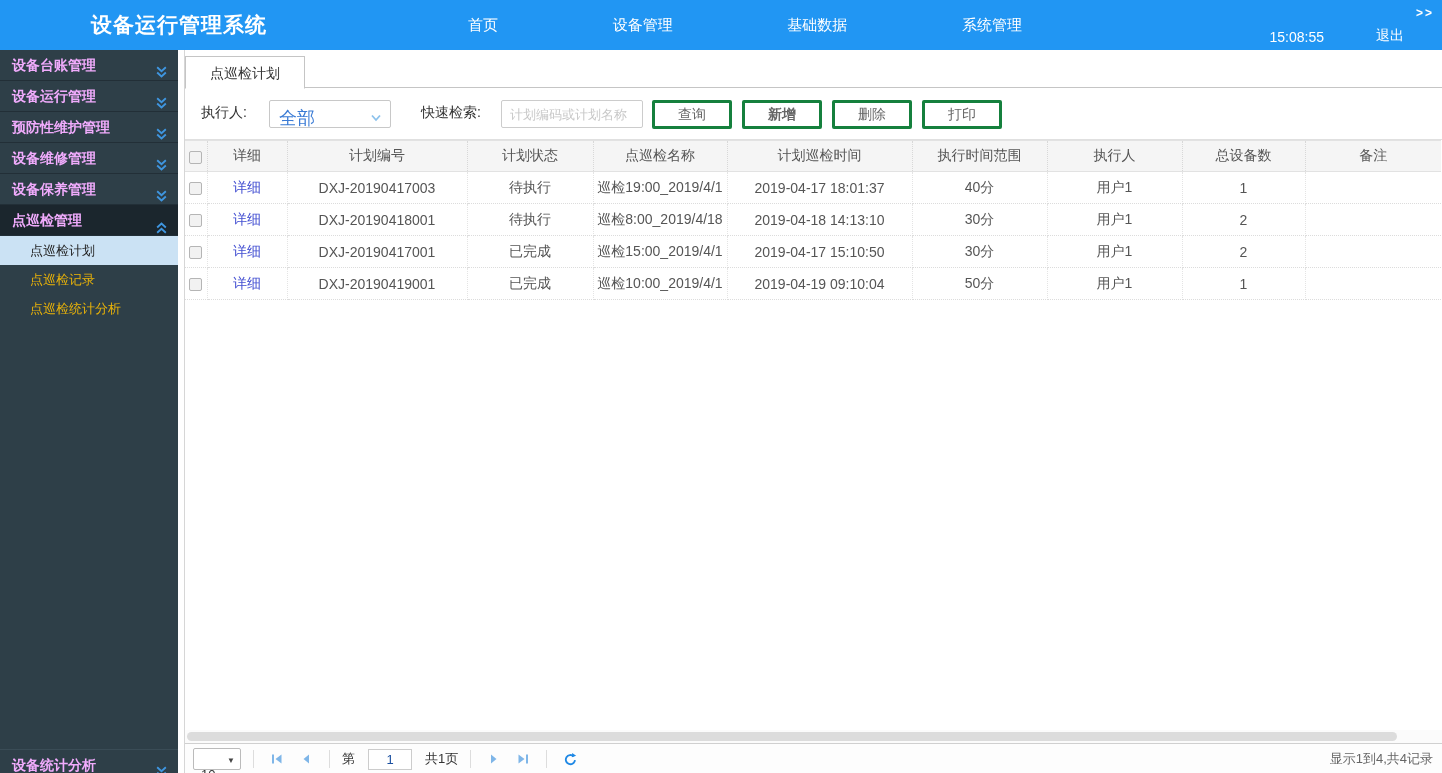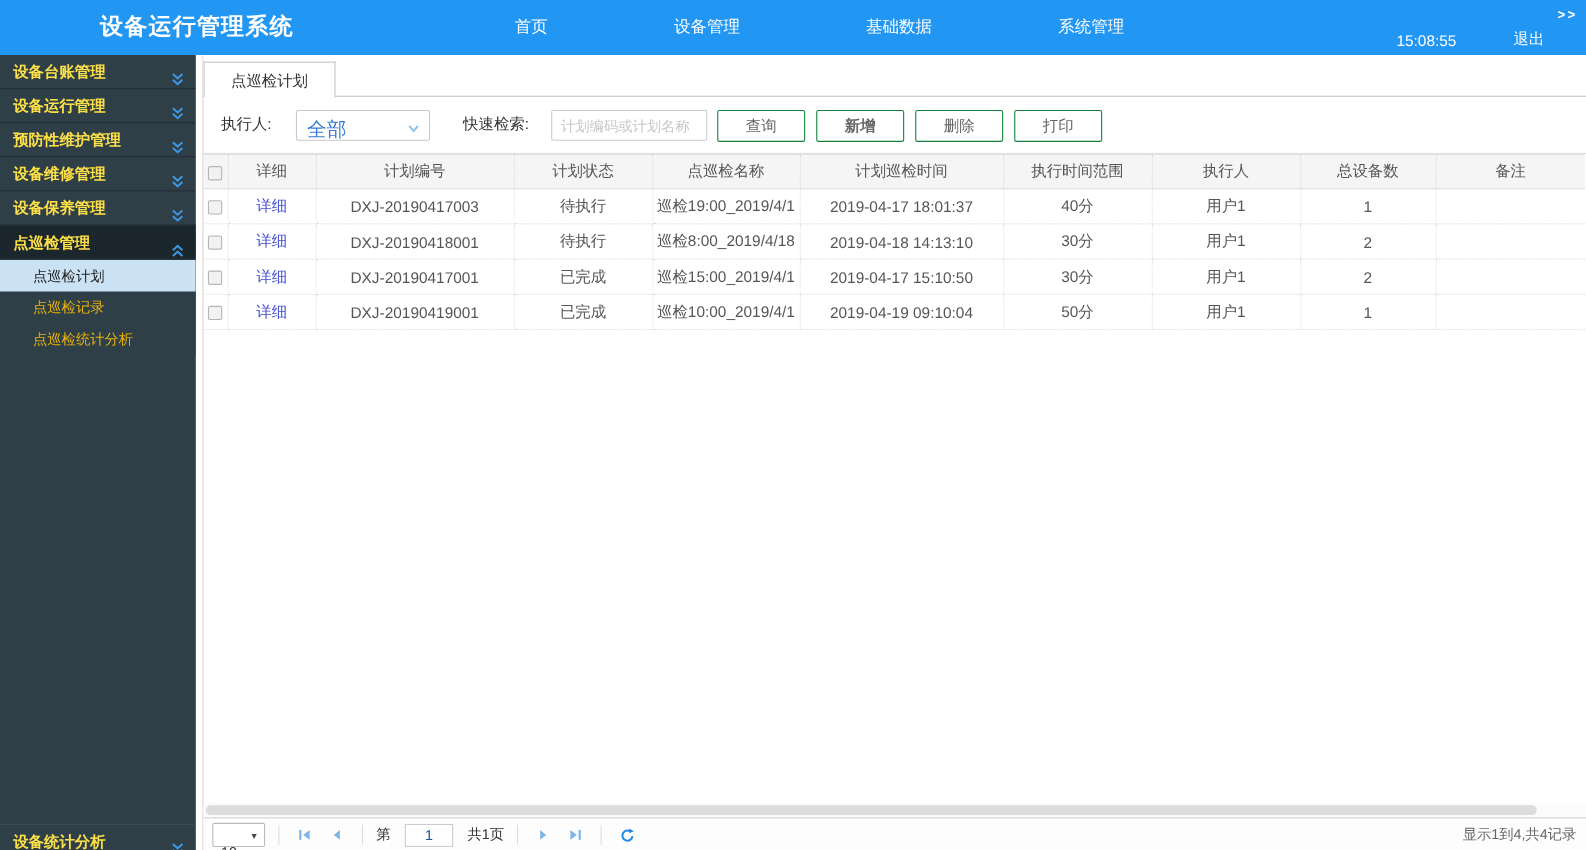--- a/index.html
+++ b/index.html
@@ -10,21 +10,21 @@
   .header { position:absolute; top:0; left:0; width:1442px; height:50px; background:#2196f3; color:#fff; }
   .header-title { position:absolute; left:91px; top:0; line-height:50px; font-size:21px; font-weight:bold; letter-spacing:1px; }
   .header-nav { position:absolute; left:450px; top:0; width:590px; height:50px; display:flex; justify-content:space-between; align-items:center; }
   .nav-item { font-size:15px; padding:0 18px; line-height:50px; cursor:pointer; }
   .header-time { position:absolute; right:118px; bottom:5px; font-size:14px; }
   .header-logout { position:absolute; right:38px; bottom:5px; font-size:14px; cursor:pointer; }
   .header-collapse { position:absolute; right:8px; top:6px; font-size:12px; font-weight:bold; letter-spacing:2px; cursor:pointer; }
 
   
   .sidebar { position:absolute; top:50px; left:0; width:178px; height:723px; background:#2e3f48; overflow:hidden; }
-  .side-group { position:relative; height:31px; line-height:30px; color:#fde047; font-size:14px; font-weight:bold; padding-left:12px; border-bottom:1px solid #222f37; cursor:pointer; }
+  .side-group { position:relative; height:31px; line-height:30px; color:#f0abfc; font-size:14px; font-weight:bold; padding-left:12px; border-bottom:1px solid #222f37; cursor:pointer; }
   .side-group .chev { position:absolute; right:10px; top:9px; }
   .side-group.expanded { background:#1b262d; }
   .side-sub { background:#2e3f48; }
   .side-sub-item { height:29px; line-height:29px; color:#eab308; font-size:13px; padding-left:30px; cursor:pointer; }
   .side-sub-item.selected { background:#cbe2f4; color:#222; }
   .side-group.bottom { position:absolute; bottom:-7px; left:0; width:178px; border-top:1px solid #3a4c56; }
 
   
   .content { position:absolute; top:50px; left:184px; width:1258px; height:723px; background:#fff; border-left:1px solid #d6d6d6; }
 
@@ -33,21 +33,21 @@
 
   .filterbar { position:relative; height:52px; border-bottom:1px solid #e0e0e0; }
   .f-label { position:absolute; top:16px; font-size:14px; color:#333; }
   .lbl-exec { left:16px; }
   .sel-exec { position:absolute; left:84px; top:12px; width:122px; height:28px; border:1px solid #c8c8c8; border-radius:2px; background:#fff; cursor:pointer; }
   .sel-exec .sel-text { position:absolute; left:9px; top:5px; font-size:18px; color:#3a7bd5; }
   .sel-exec .chev { position:absolute; right:8px; top:9px; }
   .lbl-search { left:236px; }
   .inp-search { position:absolute; left:316px; top:12px; width:142px; height:28px; border:1px solid #ccc; border-radius:2px; padding:0 8px; font-size:13px; color:#555; font-family:"Liberation Sans","DejaVu Sans",sans-serif; }
   .inp-search::placeholder { color:#c8c8c8; }
-  .fbtn { position:absolute; top:12px; width:80px; height:29px; background:#fff; border:1px solid #15803d; border-radius:2px; font-size:14px; color:#666; cursor:pointer; font-family:"Liberation Sans","DejaVu Sans",sans-serif; }
+  .fbtn { position:absolute; top:12px; width:80px; height:29px; background:#fff; border:3px solid #15803d; border-radius:2px; font-size:14px; color:#666; cursor:pointer; font-family:"Liberation Sans","DejaVu Sans",sans-serif; }
   .btn-query { left:467px; } .btn-add { left:557px;font-weight:bold; } .btn-del { left:647px; } .btn-print { left:737px; }
 
   
   .table-wrap { position:relative; height:589px; overflow:hidden; }
   table.grid { border-collapse:collapse; table-layout:fixed; width:1256px; }
   table.grid th { height:31px; background:#f5f5f5; font-weight:normal; font-size:14px; color:#555; border-top:1px solid #e2e2e2; border-bottom:1px solid #e2e2e2; border-right:1px dotted #d8d8d8; }
   table.grid td { height:32px; font-size:14px; color:#555; text-align:center; border-bottom:1px dotted #dcdcdc; border-right:1px dotted #e4e4e4; white-space:nowrap; overflow:hidden; }
   table.grid th:last-child, table.grid td:last-child { border-right:none; }
   .cb { display:inline-block; width:13px; height:13px; background:#f2f2f2; border:1px solid #b5b5b5; border-radius:2px; vertical-align:middle; cursor:pointer; }
   a.detail-link { color:#4450d2; text-decoration:none; cursor:pointer; }

